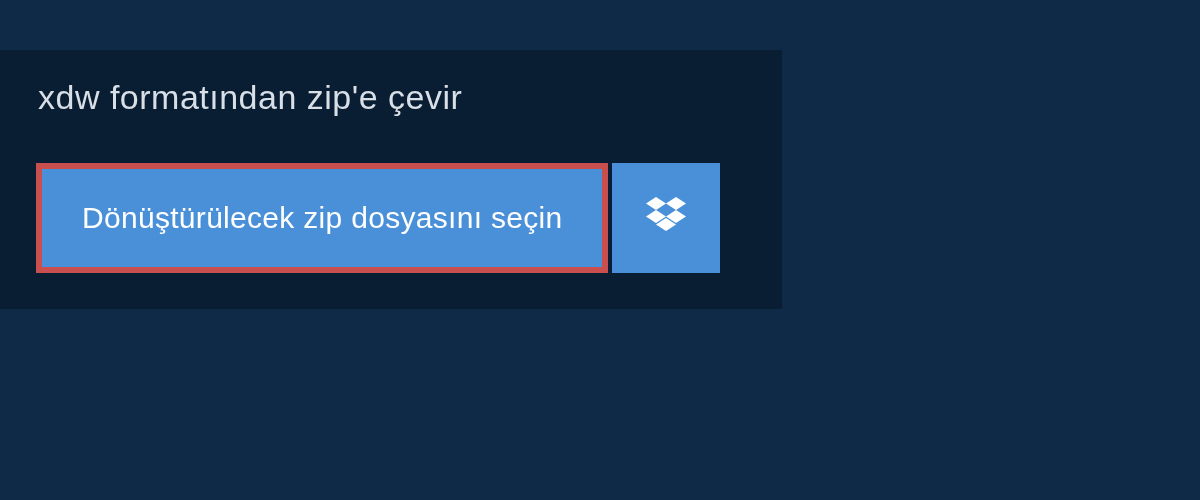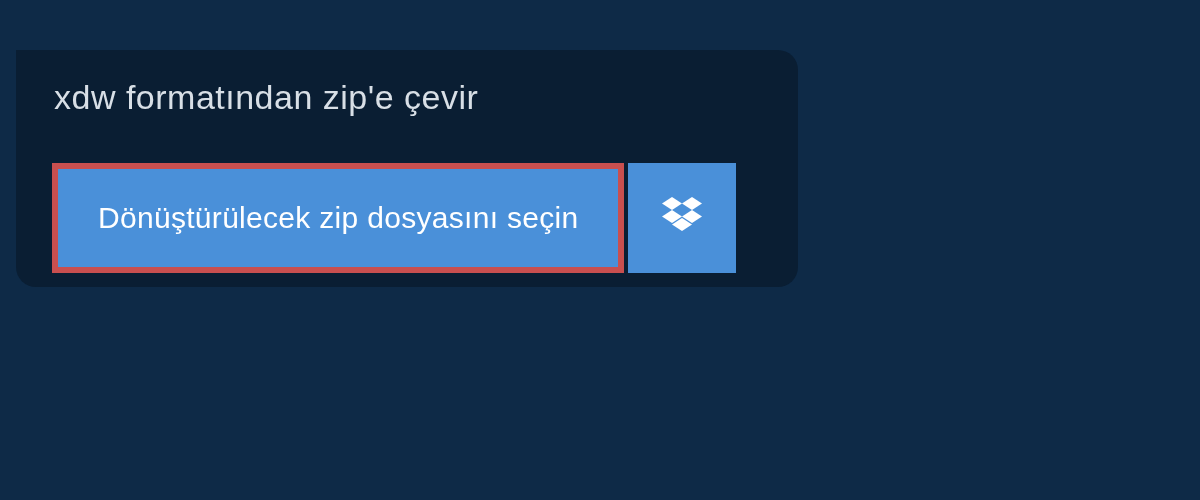--- a/index.html
+++ b/index.html
@@ -12,37 +12,36 @@
       height: 500px;
       background: #0e2a47;
       font-family: Arial, Helvetica, sans-serif;
       overflow: hidden;
     }
     .panel {
       background: #0a1e33;
       width: 782px;
       position: absolute;
       top: 50px;
-      left: 16px;
-      border-radius: 20px;
+      left: 0;
     }
     .tab-header {
       display: inline-block;
       padding: 28px 42px 28px 38px;
       background: #0a1e33;
     }
     .tab-title {
       color: #d8dfe6;
       font-size: 34px;
       font-weight: 400;
       letter-spacing: 0.5px;
     }
     .button-row {
       display: flex;
-      padding: 18px 36px 14px 36px;
+      padding: 18px 36px 36px 36px;
       gap: 4px;
     }
     .file-select-button {
       background: #4a90d9;
       border: 6px solid #c94f4f;
       color: #ffffff;
       font-size: 30px;
       font-weight: 400;
       padding: 32px 40px;
       cursor: pointer;

